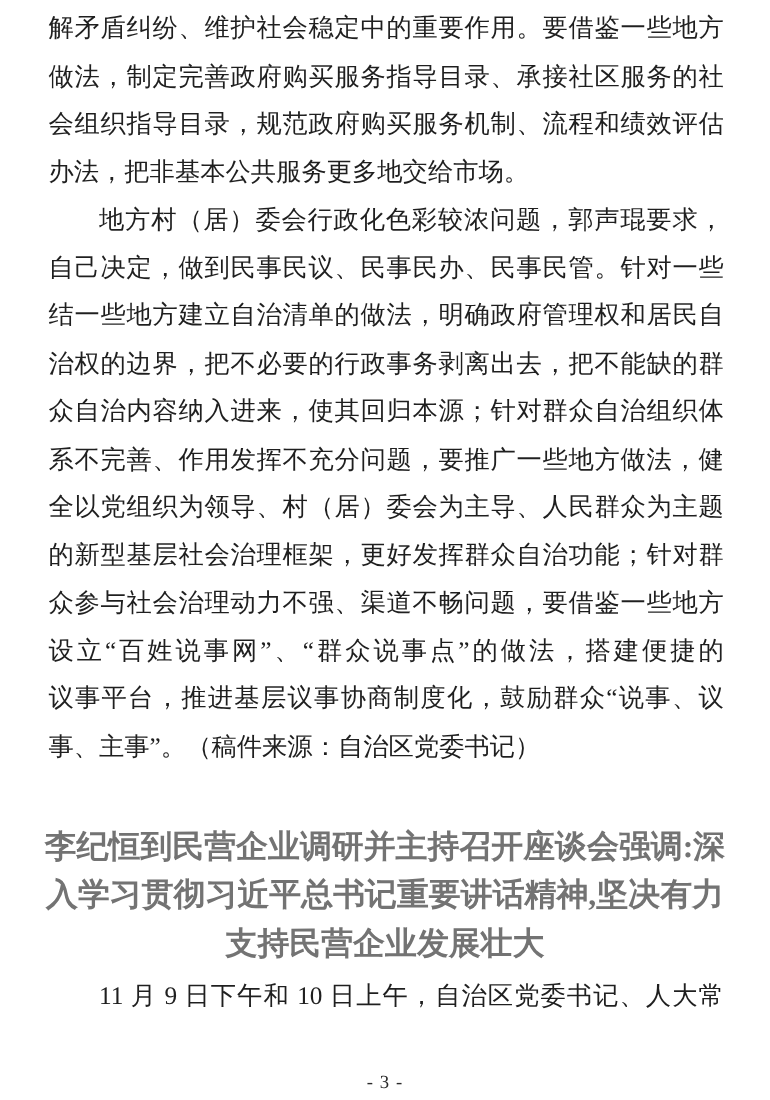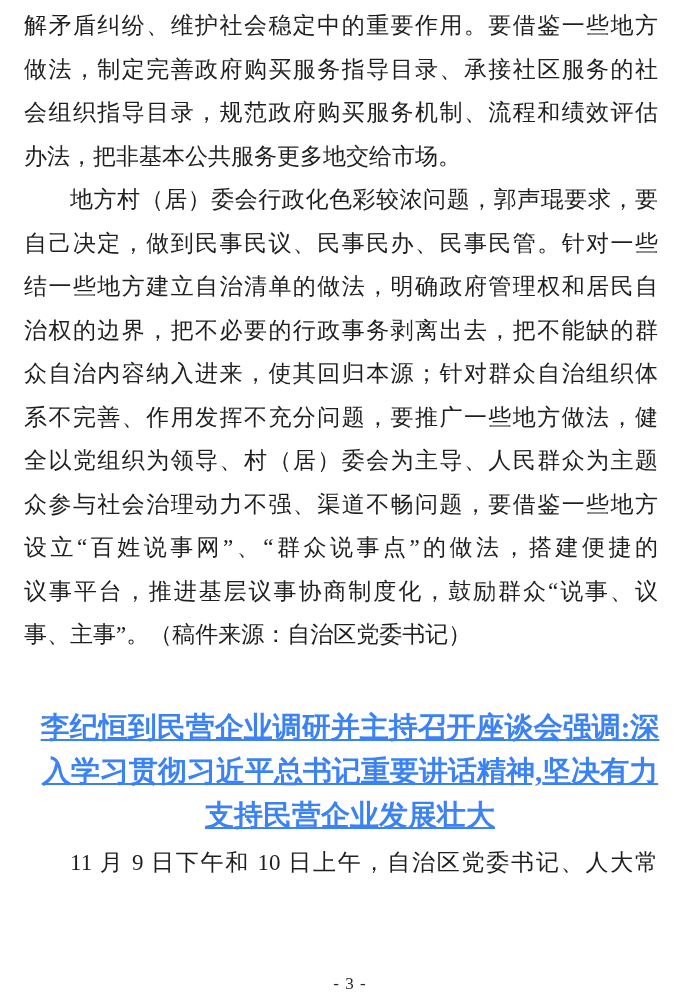--- a/index.html
+++ b/index.html
@@ -10,21 +10,21 @@
   .page {
     position: relative;
     width: 700px;
     height: 1000px;
     background: #ffffff;
     overflow: hidden;
     font-family: "Liberation Serif", "DejaVu Serif", serif;
     color: #1f1f1f;
   }
   .body-block {
-    padding: 4px 42px 0 24px;
+    padding: 4px 42px 0 44px;
   }
   .text-line {
     height: 43.5px;
     line-height: 43.5px;
     font-size: 23px;
     text-align: justify;
     text-align-last: justify;
     overflow: hidden;
   }
   .para.end-left > .text-line:last-child {
@@ -36,22 +36,21 @@
   }
   .split-line {
     display: flex;
     justify-content: flex-start;
     height: 43.5px;
     line-height: 43.5px;
     font-size: 23px;
   }
   .article-title {
     margin-top: 48px;
-    color: #3b82f6;
-    text-decoration: underline;
+    color: #737373;
   }
   .article-title .text-line {
     height: 44px;
     line-height: 44px;
     font-size: 29px;
     font-weight: bold;
     text-align: center;
     text-align-last: center;
   }
   .page-footer {
@@ -79,20 +78,21 @@
       </div>
 
     <div class="para indent-first">
         <div class="text-line">地方村（居）委会行政化色彩较浓问题，郭声琨要求，要总</div>
         <div class="text-line">自己决定，做到民事民议、民事民办、民事民管。针对一些</div>
         <div class="text-line">结一些地方建立自治清单的做法，明确政府管理权和居民自</div>
         <div class="text-line">治权的边界，把不必要的行政事务剥离出去，把不能缺的群</div>
         <div class="text-line">众自治内容纳入进来，使其回归本源；针对群众自治组织体</div>
         <div class="text-line">系不完善、作用发挥不充分问题，要推广一些地方做法，健</div>
         <div class="text-line">全以党组织为领导、村（居）委会为主导、人民群众为主题</div>
+        <div class="text-line">的新型基层社会治理框架，更好发挥群众自治功能；针对群</div>
         <div class="text-line">众参与社会治理动力不强、渠道不畅问题，要借鉴一些地方</div>
         <div class="text-line">设立“百姓说事网”、“群众说事点”的做法，搭建便捷的</div>
         <div class="text-line">议事平台，推进基层议事协商制度化，鼓励群众“说事、议</div>
       </div>
 
     <div class="split-line">
       <span>事、主事”。</span>
       <span>（稿件来源：自治区党委书记）</span>
     </div>
   </div>

